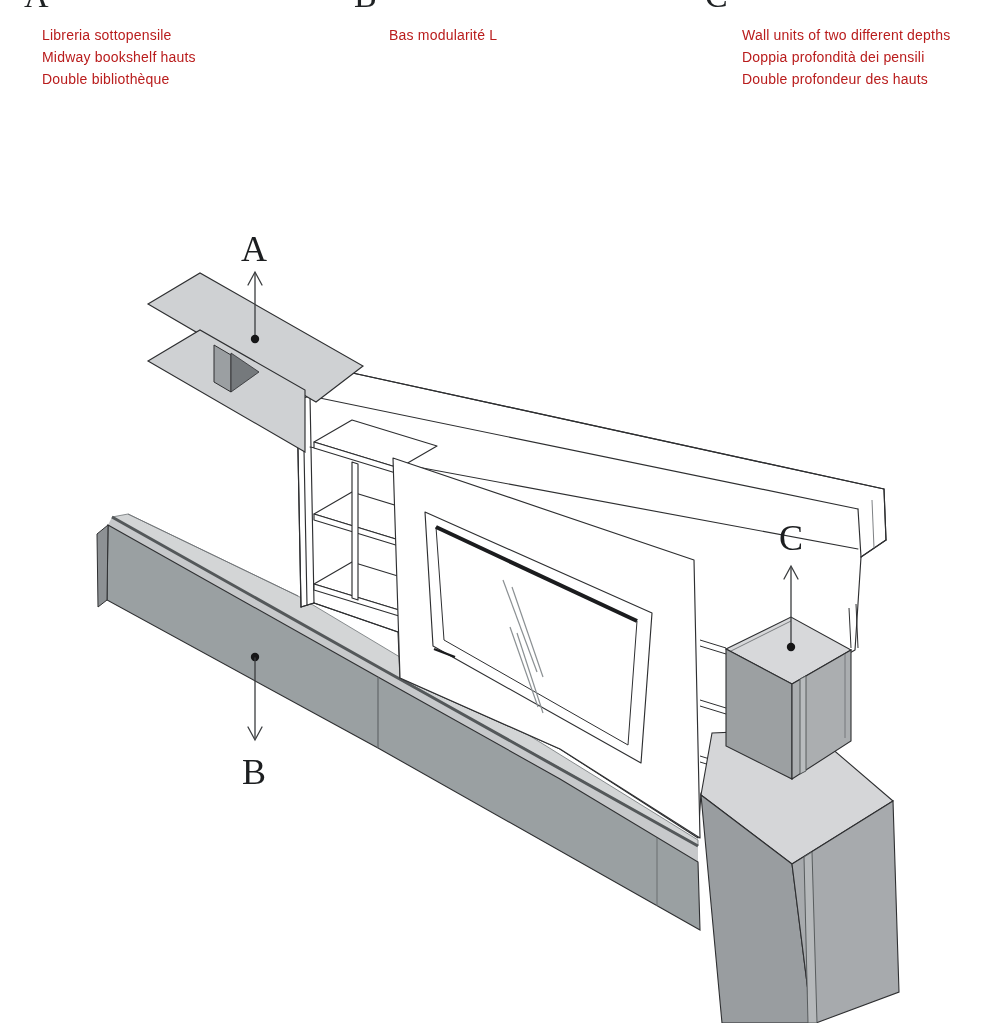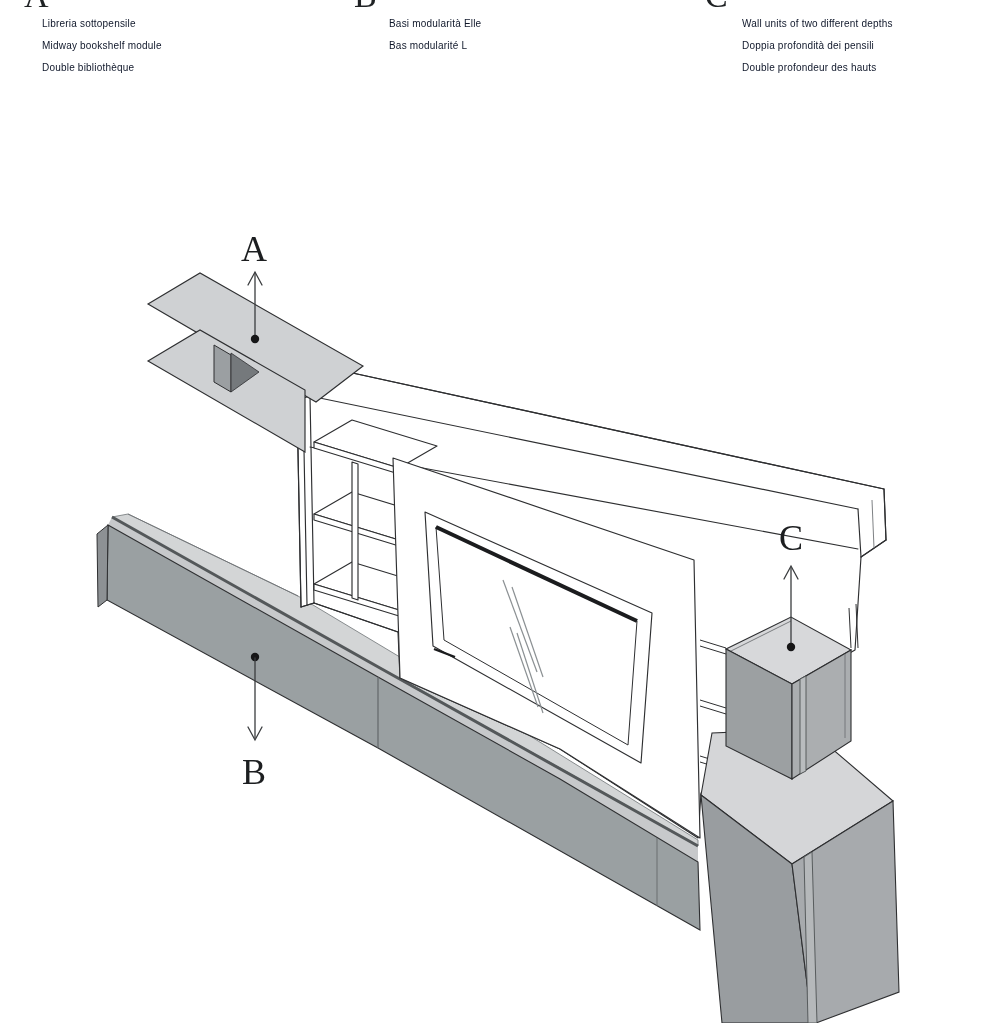--- a/index.html
+++ b/index.html
@@ -4,21 +4,21 @@
 <style>
   html,body{margin:0;padding:0;background:#fff;}
   body{width:1000px;height:1023px;position:relative;overflow:hidden;
        font-family:"Liberation Sans",sans-serif;}
   .stage{position:absolute;inset:0;}
   
   .legend{position:absolute;top:0;left:0;width:100%;height:90px;}
   .legend-section{position:absolute;top:0;}
   .legend-letter{position:absolute;top:-21px;font-family:"Liberation Serif",serif;
        font-size:34px;color:#1f2224;line-height:1;}
-  .legend-lines{position:absolute;top:13px;color:#0f172a;font-size:10px;
+  .legend-lines{position:absolute;top:24px;color:#b91c1c;font-size:14px;
        line-height:22px;letter-spacing:.2px;white-space:nowrap;}
   #secA .legend-letter{left:24px;} #secA .legend-lines{left:42px;}
   #secB .legend-letter{left:354px;} #secB .legend-lines{left:389px;}
   #secC .legend-letter{left:705px;} #secC .legend-lines{left:742px;}
   
   svg{position:absolute;left:0;top:0;}
   .ln{fill:none;stroke:#2e2f31;stroke-width:1.15;stroke-linejoin:round;stroke-linecap:round;}
   .thin{fill:none;stroke:#6f7376;stroke-width:0.9;}
   .wht{fill:#ffffff;stroke:#2e2f31;stroke-width:1.15;stroke-linejoin:round;}
   .callout-letter{font-family:"Liberation Serif",serif;font-size:36px;fill:#1c1e20;}
@@ -149,28 +149,27 @@
       <line class="arrow" x1="791" y1="568" x2="791" y2="646"></line>
       <circle cx="791" cy="647" r="4.2" fill="#161617"></circle>
     </g>
   </svg>
 
   <div class="legend">
     <div class="legend-section" id="secA">
       <div class="legend-letter">A</div>
       <div class="legend-lines">
         <div>Libreria sottopensile</div>
-        <div>Midway bookshelf module</div>
+        <div>Midway bookshelf hauts</div>
         <div>Double bibliothèque</div>
       </div>
     </div>
     <div class="legend-section" id="secB">
       <div class="legend-letter">B</div>
       <div class="legend-lines">
-        <div>Basi modularità Elle</div>
         <div>Bas modularité L</div>
       </div>
     </div>
     <div class="legend-section" id="secC">
       <div class="legend-letter">C</div>
       <div class="legend-lines">
         <div>Wall units of two different depths</div>
         <div>Doppia profondità dei pensili</div>
         <div>Double profondeur des hauts</div>
       </div>

